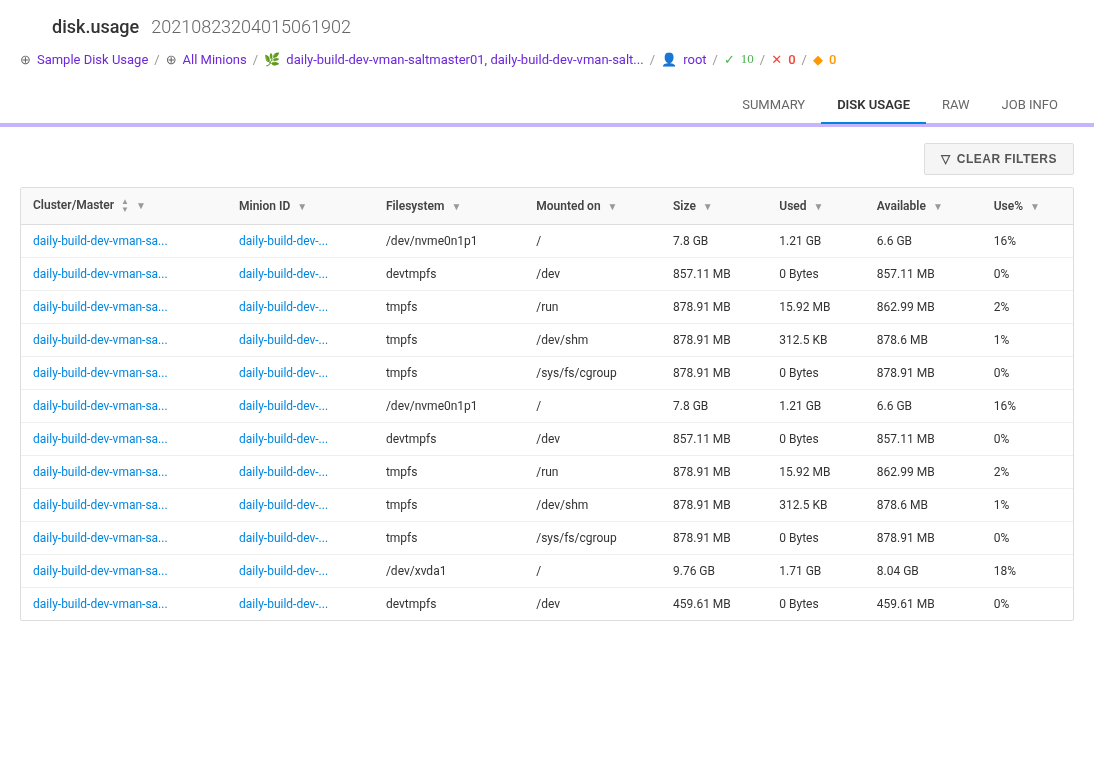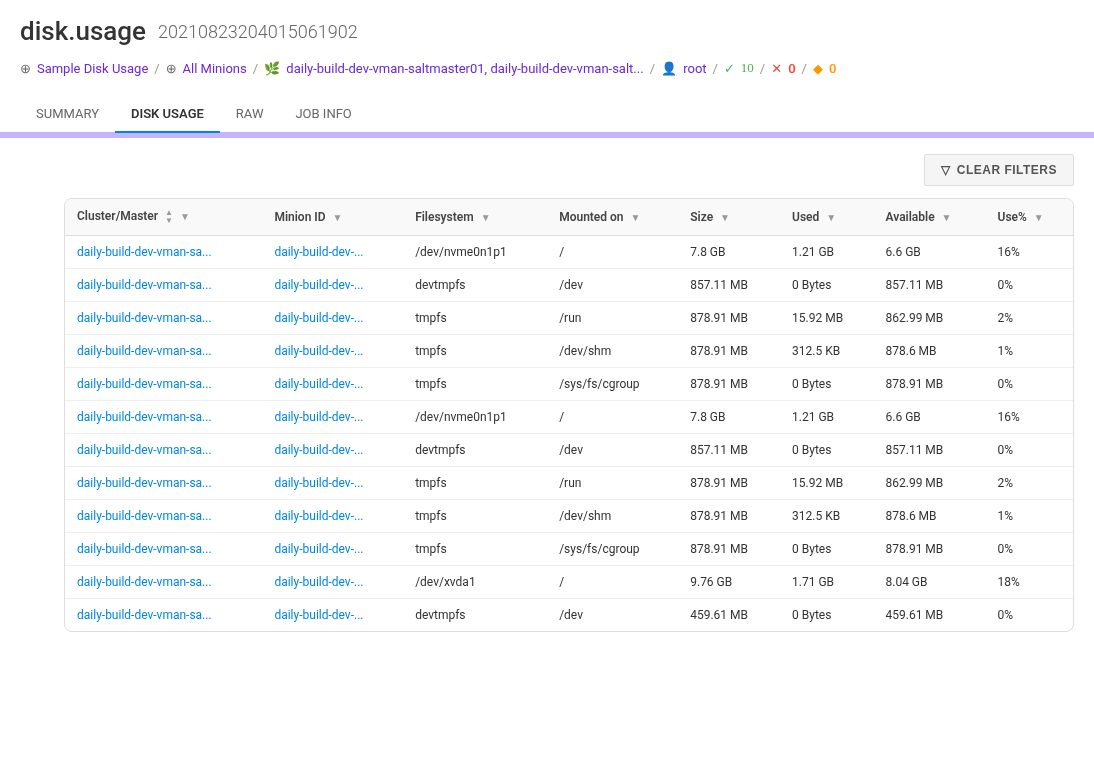--- a/index.html
+++ b/index.html
@@ -1,20 +1,20 @@
 <!DOCTYPE html>
 <html><head>
   <meta charset="utf-8">
   <style>
     * { box-sizing: border-box; margin: 0; padding: 0; }
     body { font-family: -apple-system, BlinkMacSystemFont, 'Segoe UI', Roboto, sans-serif; font-size: 13px; color: #333; background: #fff; }
 
     .header { padding: 16px 20px 8px 20px; }
     .title-row { display: flex; align-items: center; gap: 12px; margin-bottom: 10px; }
-    .title { font-size: 26px; font-weight: 500; color: #333; }
+    .title { font-size: 18px; font-weight: 500; color: #333; margin-left: 32px; }
     .job-id { font-size: 18px; color: #666; font-weight: 300; }
 
     .breadcrumb { display: flex; align-items: center; gap: 6px; font-size: 13px; color: #666; padding: 4px 0; }
     .breadcrumb a { color: #6d28d9; text-decoration: none; }
     .breadcrumb .sep { color: #999; }
     .status-ok { color: #4caf50; font-weight: 500; font-family: Liberation Serif, serif; }
     .status-err { color: #f44336; font-weight: 500; }
     .status-warn { color: #ff9800; font-weight: 500; }
     .check-icon { color: #4caf50; }
     .x-icon { color: #f44336; }
@@ -29,21 +29,21 @@
       font-size: 13px;
       font-weight: 600;
       cursor: pointer;
       border-radius: 3px;
       display: flex;
       align-items: center;
       gap: 6px;
       margin-top: -30px;
     }
 
-    .tabs { display: flex; border-bottom: 6px solid #c4b5fd; padding: 0 20px; margin-top: 8px; }
+    .tabs { display: flex; border-bottom: 4px solid #c4b5fd; padding: 0 20px; margin-top: 8px; justify-content: flex-end; }
     .tab { padding: 10px 16px; cursor: pointer; font-size: 13px; color: #666; text-decoration: none; border-bottom: 2px solid transparent; margin-bottom: -1px; }
     .tab.active { color: #333; border-bottom: 2px solid #0086e0; font-weight: 600; }
 
     .content { padding: 16px 20px; }
 
     .toolbar { display: flex; justify-content: flex-end; margin-bottom: 12px; }
     .clear-filters-btn {
       background: #f5f5f5;
       border: 1px solid #ddd;
       color: #555;
@@ -51,21 +51,21 @@
       cursor: pointer;
       font-size: 12px;
       font-weight: 600;
       letter-spacing: 0.5px;
       display: flex;
       align-items: center;
       gap: 6px;
       border-radius: 2px;
     }
 
-    .table-container { border: 1px solid #ddd; border-radius: 8px; overflow: hidden; margin-left: 44px; }
+    .table-container { border: 1px solid #ddd; border-radius: 2px; overflow: hidden; }
     table { width: 100%; border-collapse: collapse; }
     thead tr { background: #f9f9f9; }
     th {
       padding: 10px 12px;
       text-align: left;
       font-size: 12px;
       font-weight: 600;
       color: #444;
       border-bottom: 1px solid #ddd;
       white-space: nowrap;

